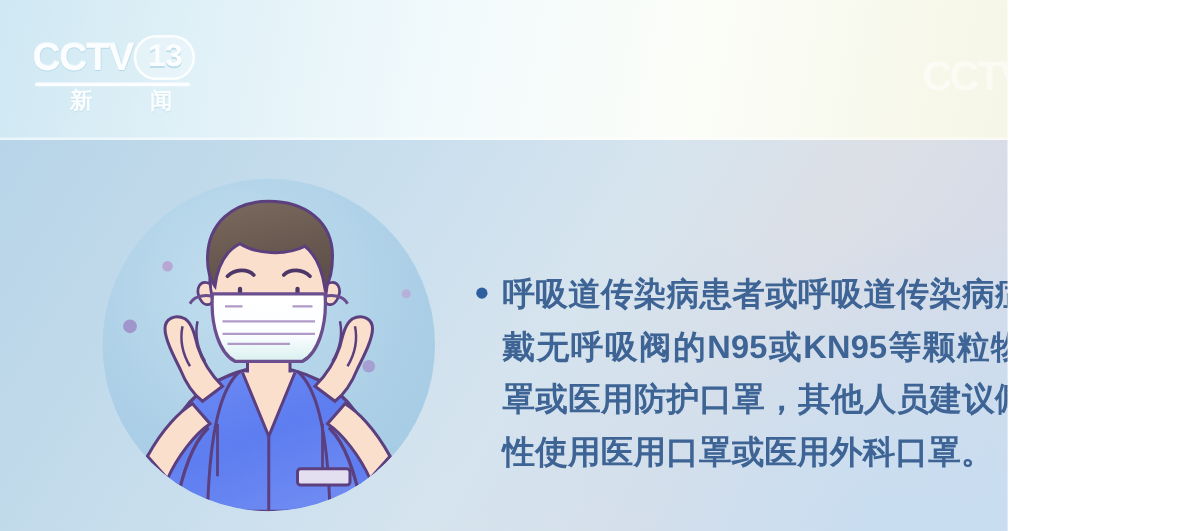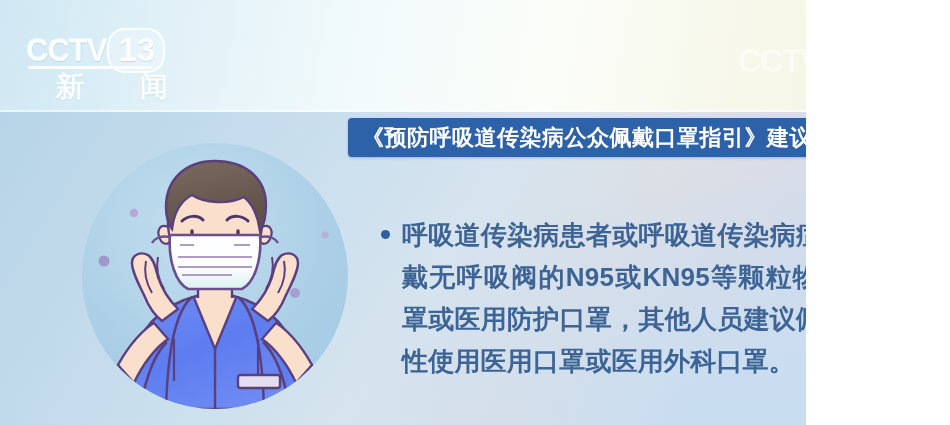--- a/index.html
+++ b/index.html
@@ -68,37 +68,37 @@
     font-family: "Liberation Sans", sans-serif;
   }
   .cctv-logo .lg-13wrap {
     margin-left: 1px;
     border: 2.5px solid #ffffff;
     border-radius: 18px;
     padding: 1px 8px 2px 9px;
     background: rgba(255,255,255,0.28);
   }
   .cctv-logo .lg-13 {
-    font-size: 33px;
+    font-size: 25px;
     font-weight: bold;
     color: #ffffff;
     text-shadow: 0 1px 0 #bcdcea;
     font-family: "Liberation Sans", sans-serif;
   }
   .cctv-logo .lg-underline {
     position: absolute;
     left: 2px; top: 38px;
     width: 124px; height: 2.5px;
     background: #ffffff;
     border-radius: 2px;
   }
   .cctv-logo .lg-news {
     position: absolute;
     left: 30px; top: 40px;
-    font-size: 28px;
+    font-size: 18px;
     font-weight: bold;
     letter-spacing: 14px;
     color: #ffffff;
     text-shadow: 0 1px 1px #bcdcea;
   }
 
   
   .cctv-watermark {
     position: absolute;
     right: 22px;
@@ -370,23 +370,20 @@
             <path d="M98 102 L112 102" stroke="#b09ac8" stroke-width="1.8"></path>
             <path d="M152 102 L168 102" stroke="#b09ac8" stroke-width="1.8"></path>
 
             <path d="M88 94 C 78 92, 72 96, 70 100" fill="none" stroke="#6b4e8e" stroke-width="2.4"></path>
             <path d="M178 94 C 188 92, 194 96, 196 100" fill="none" stroke="#6b4e8e" stroke-width="2.4"></path>
           </g>
         </svg>
       </div>
     </div>
 
-    <div class="title-banner">
-      <span class="title-text">《预防呼吸道传染病公众佩戴口罩指引》建议</span>
-    </div>
 
     <div class="body-block">
       <span class="bullet-dot"></span>
       <span class="body-text">呼吸道传染病患者或呼吸道传染病症状者佩戴无呼吸阀的N95或KN95等颗粒物防护口罩或医用防护口罩，其他人员建议佩戴一次性使用医用口罩或医用外科口罩。</span>
     </div>
 
   </div>
 </div>
 
 </body></html>

